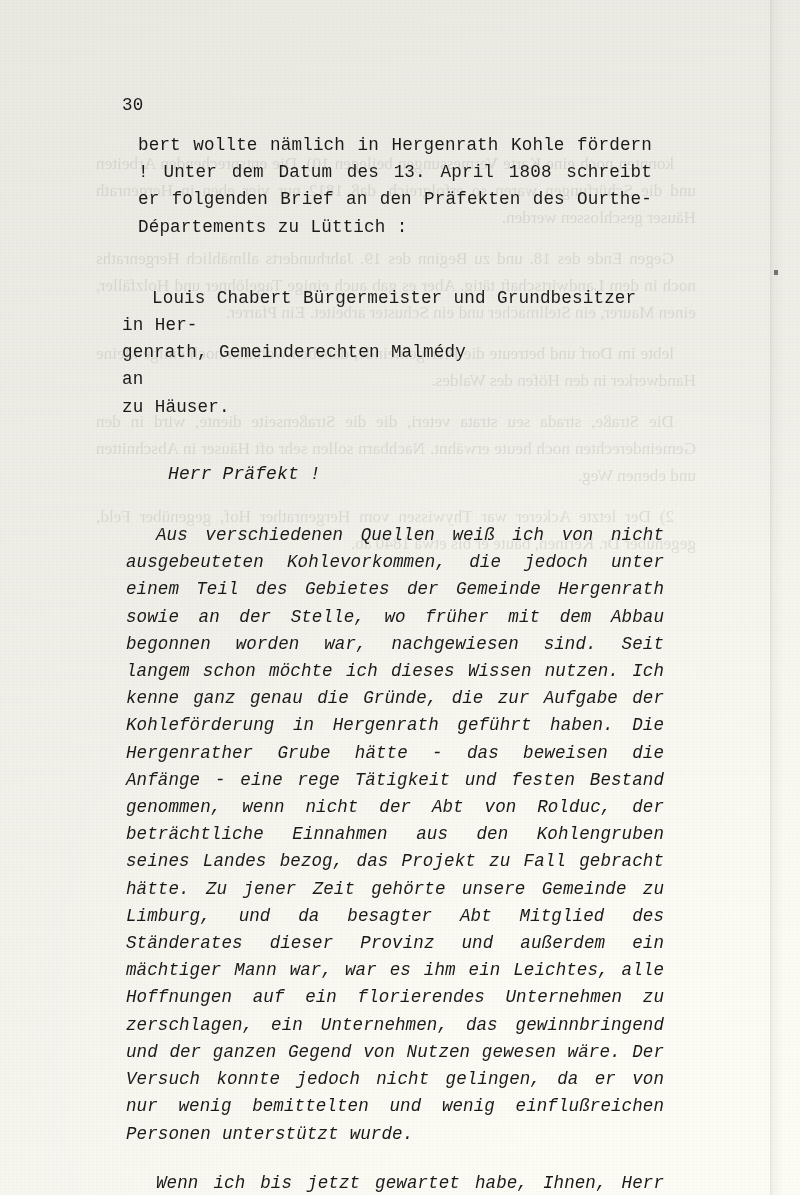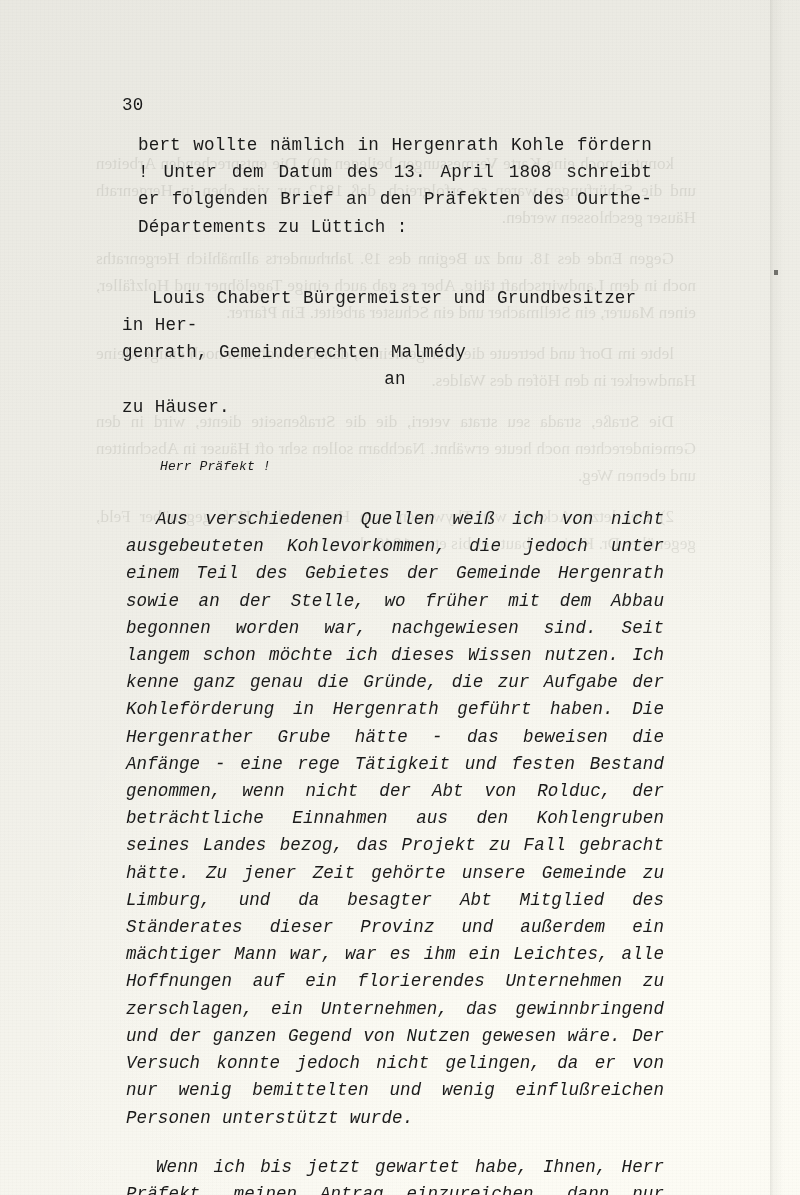--- a/index.html
+++ b/index.html
@@ -102,43 +102,43 @@
   }
 
   .addressee {
     font-size: 17.6px;
     line-height: 27.2px;
     margin: 0;
     letter-spacing: .15px;
     word-spacing: .6px;
   }
   .addressee .ind { text-indent: 30px; display: block; }
-  .addressee .center { text-align: center; display: block; }
+  .addressee .center { display: block; }
 
   .spacer-lg { height: 28px; }
   .spacer-md { height: 24px; }
   .spacer-sm { height: 14px; }
 
   
   .italic {
     font-size: 17.5px;
     line-height: 27.2px;
     font-style: italic;
     text-align: justify;
     text-align-last: left;
     margin: 4px;
     letter-spacing: .1px;
     word-spacing: .5px;
   }
   .italic.indent { text-indent: 30px; }
   .salutation {
-    font-size: 13px;
+    font-size: 18px;
     font-style: italic;
     line-height: 27.2px;
-    margin: 8px;
+    margin: 16px;
     text-indent: 30px;
     letter-spacing: .1px;
   }
 
   
   #ink { position: relative; filter: blur(.22px); }
 </style>
 </head>
 <body>
 

